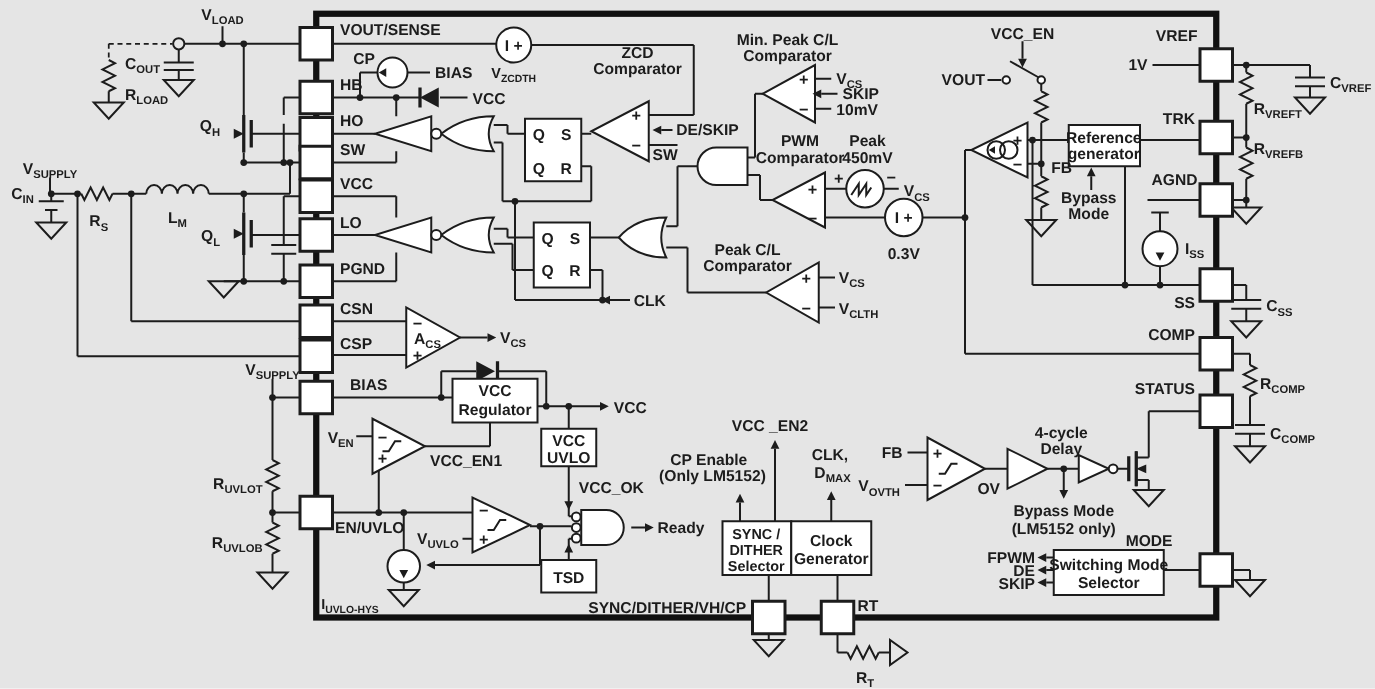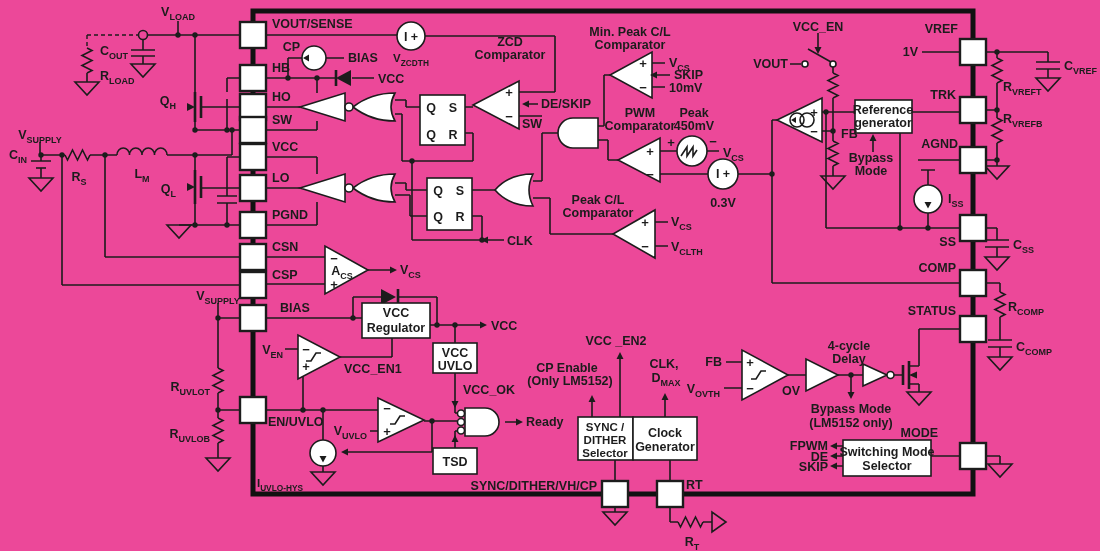--- a/index.html
+++ b/index.html
@@ -1,16 +1,16 @@
 <!DOCTYPE html>
 <html><head>
 <meta charset="utf-8">
 <style>
   html,body{margin:0;padding:0;background:#fff;}
-  #stage{width:1100px;height:551px;position:relative;background:#ec4899;overflow:hidden;}
+  #stage{width:1100px;height:551px;position:relative;background:#e5e5e5;overflow:hidden;}
   svg{display:block;}
   text{font-family:"Liberation Sans","DejaVu Sans",sans-serif;font-weight:600;fill:#1c1c1c;}
   .w{stroke:#1c1c1c;stroke-width:1.6;fill:none;}
   .w25{stroke:#1c1c1c;stroke-width:2.6;fill:none;}
   .box{stroke:#1c1c1c;stroke-width:1.6;fill:#fff;}
   .pin{stroke:#1c1c1c;stroke-width:2.4;fill:#fff;}
   .ah{fill:#1c1c1c;stroke:none;}
   .dash{stroke:#1c1c1c;stroke-width:1.4;fill:none;stroke-dasharray:4,3;}
 </style>
 </head>

